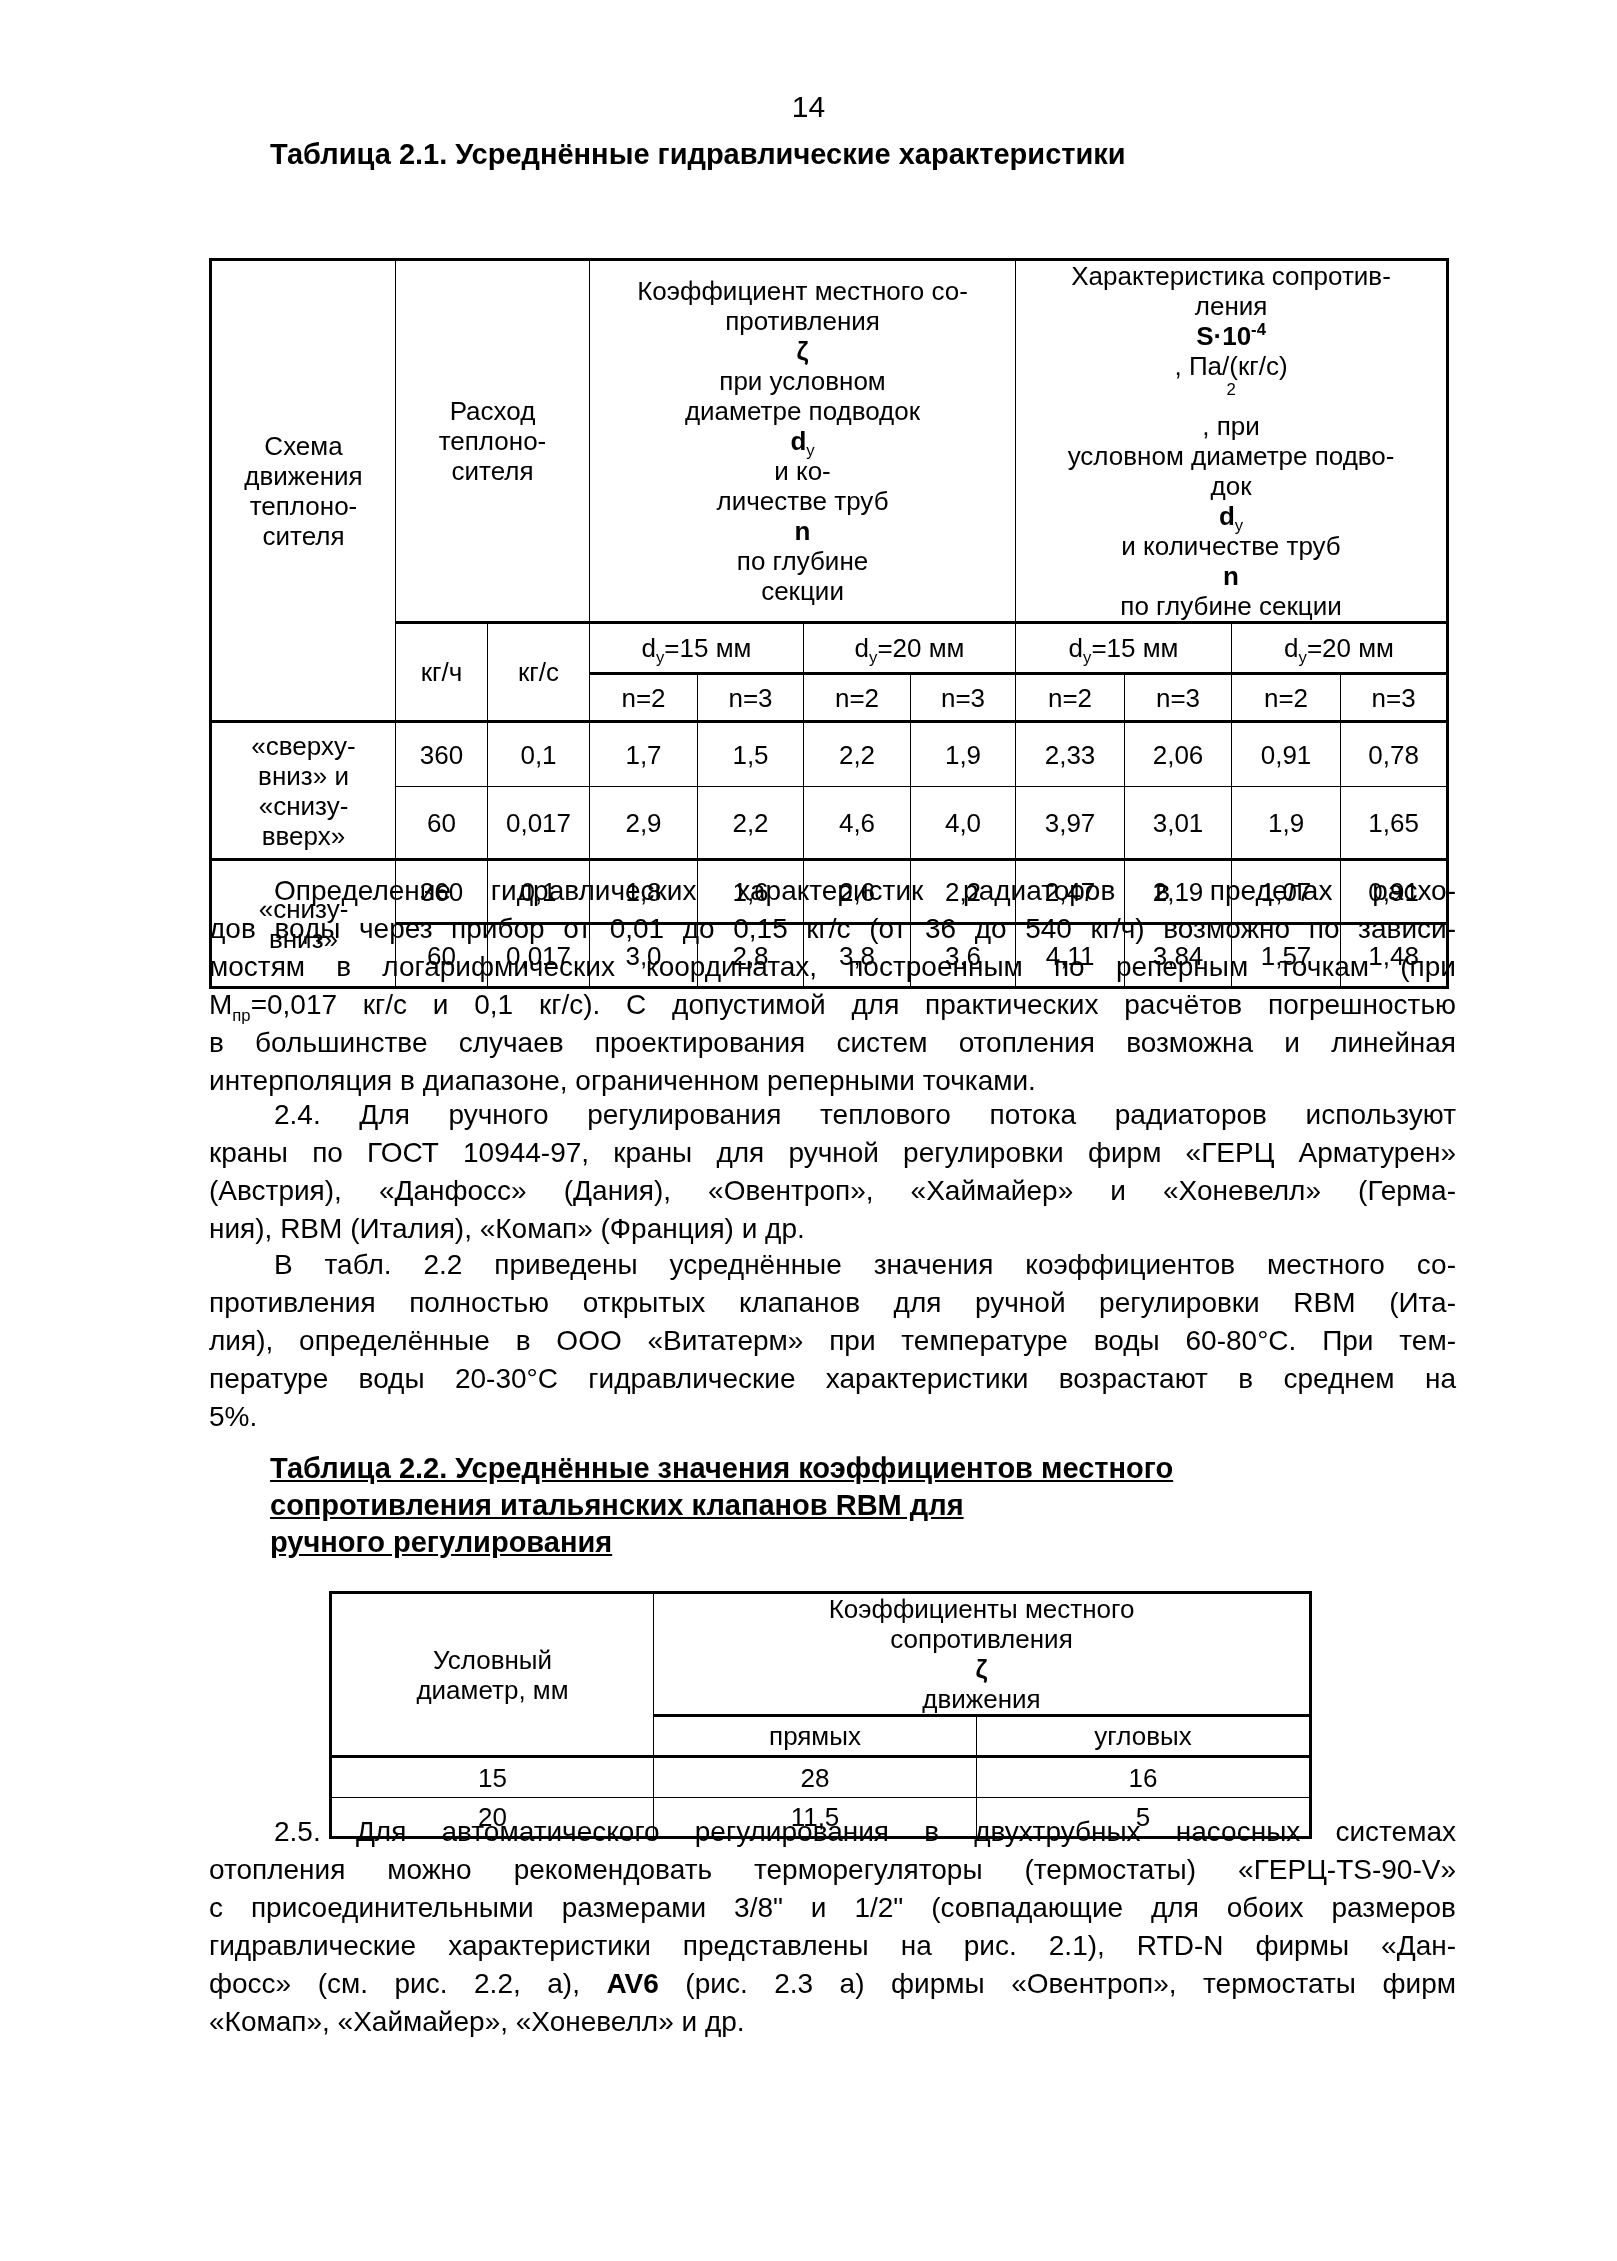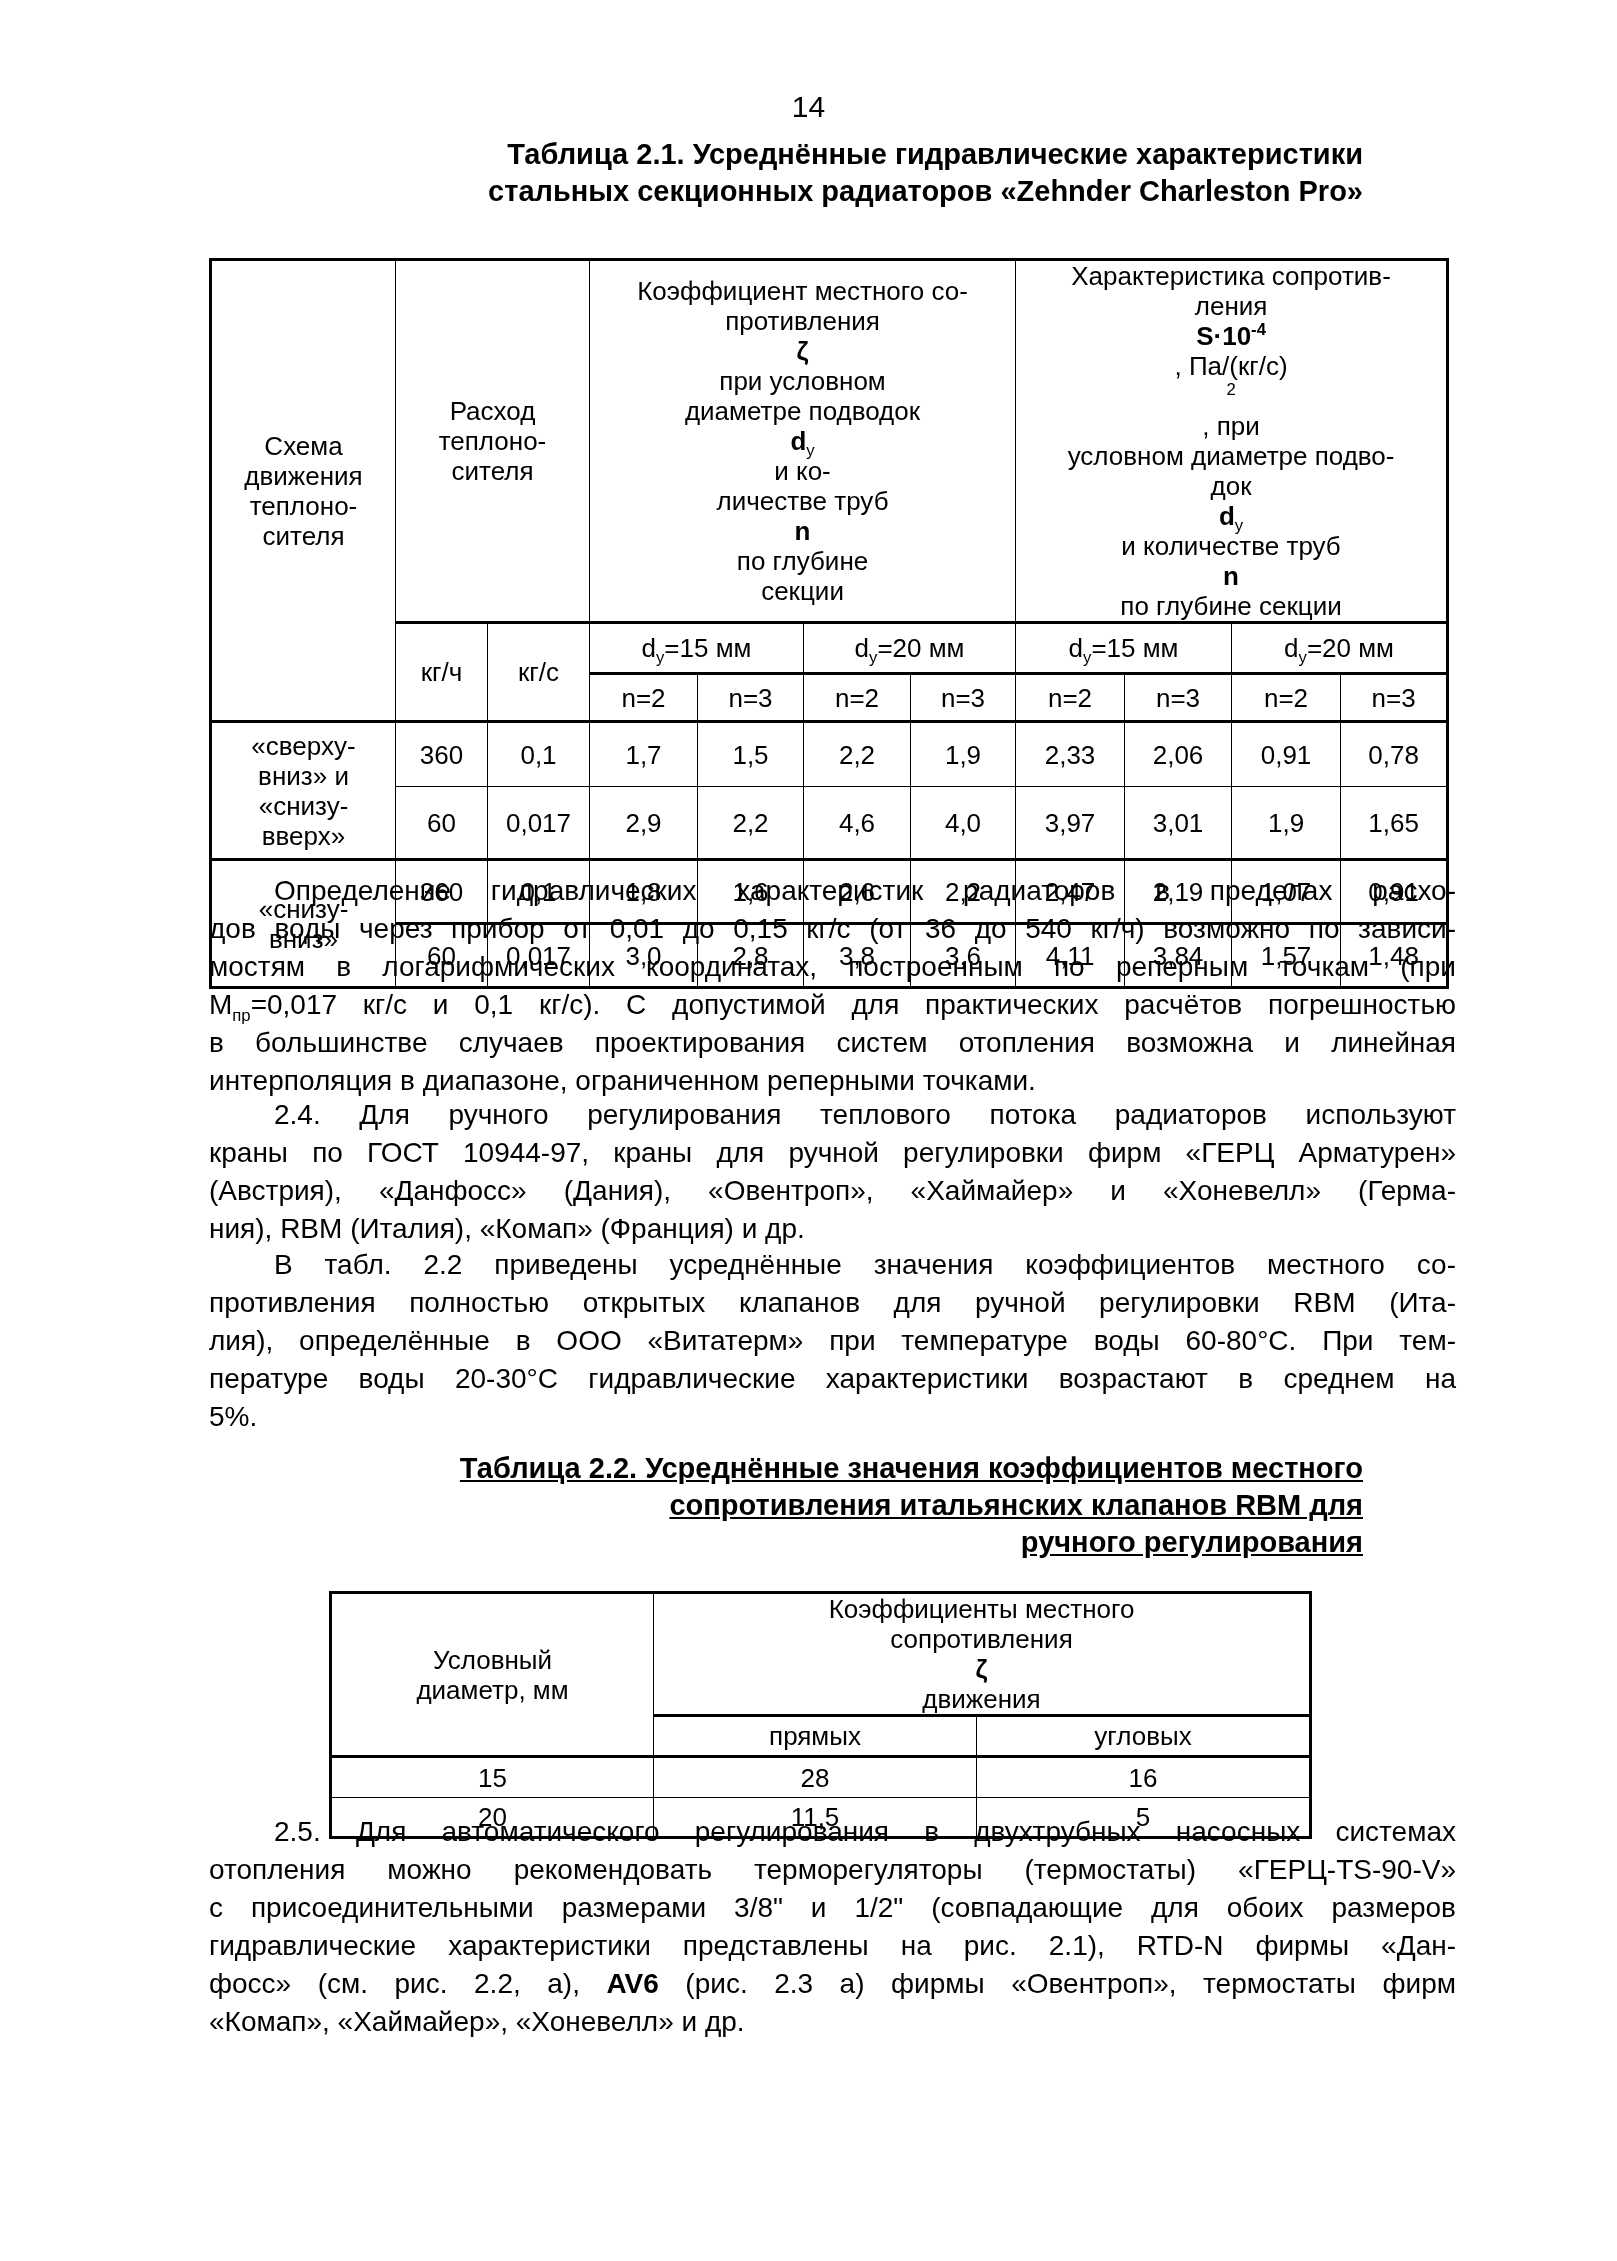--- a/index.html
+++ b/index.html
@@ -5,21 +5,21 @@
     html, body { margin: 0; padding: 0; background: #ffffff; }
     body {
       width: 1617px; height: 2261px; position: relative; overflow: hidden;
       font-family: "Liberation Sans", sans-serif; color: #000;
     }
     .page-number {
       position: absolute; left: 0; width: 1617px; top: 89px;
       text-align: center; font-size: 30px; line-height: 36px;
     }
     .caption {
-      position: absolute; text-align: right; font-weight: bold;
+      position: absolute; text-align: left; font-weight: bold;
       font-size: 29px; line-height: 37px;
     }
     .caption1 { left: 270px; width: 1093px; top: 136px; }
     .caption2 { left: 270px; width: 1093px; top: 1450px; line-height: 37px; text-decoration: underline; }
     .caption span { display: block; }
 
     table.grid {
       position: absolute; border-collapse: collapse; table-layout: fixed;
       font-size: 26px; line-height: 30px;
     }
@@ -49,21 +49,20 @@
     .p3 { top: 1246px; }
     .p4 { top: 1813px; }
   </style>
 </head>
 <body>
 
 <div class="page-number">14</div>
 
 <div class="caption caption1">
   <span>Таблица 2.1. Усреднённые гидравлические характеристики</span>
-  <span>стальных секционных радиаторов «Zehnder Charleston Pro»</span>
 </div>
 
 <table class="grid t1">
   <colgroup>
     <col style="width:185px">
       <col style="width:92px">
       <col style="width:102px">
     <col style="width:108px">
       <col style="width:106px">
       <col style="width:107px">

